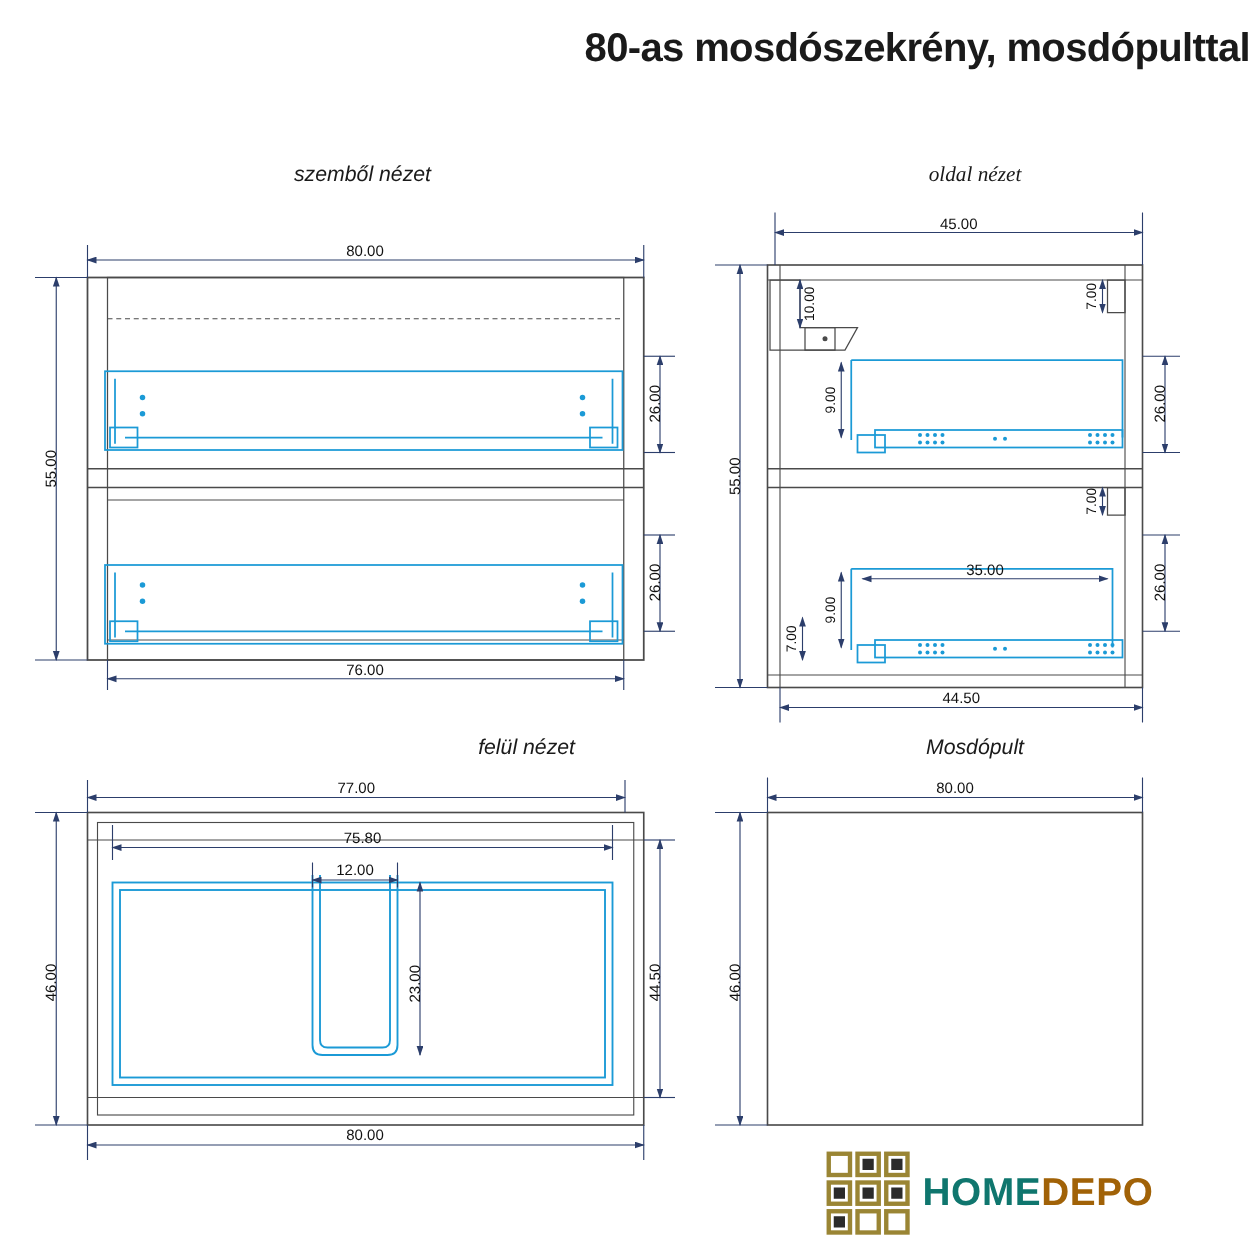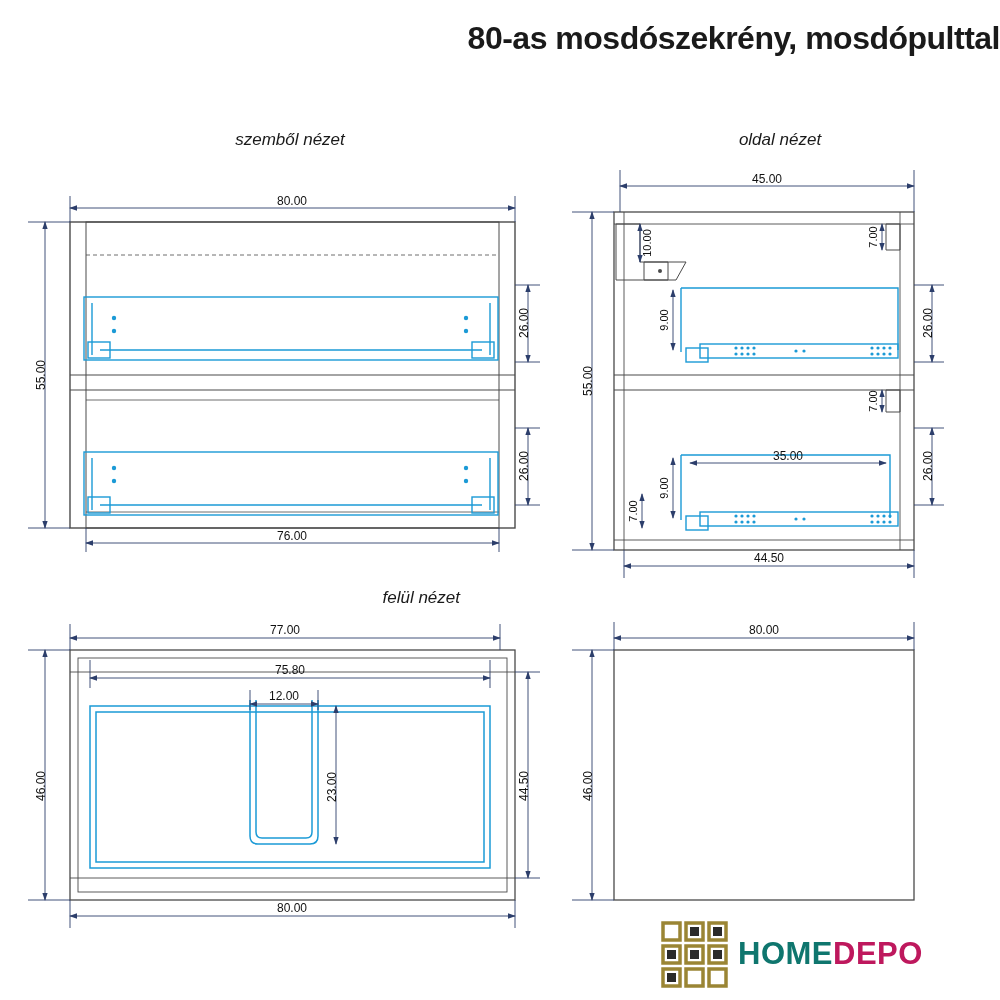--- a/index.html
+++ b/index.html
@@ -10,46 +10,47 @@
   }
   .page{position:relative;width:1000px;height:1000px;}
   .title{
     position:absolute;top:20px;left:0;width:1000px;text-align:right;
     font-size:32px;font-weight:bold;letter-spacing:-0.5px;
   }
   .view-label{
     position:absolute;font-size:17px;font-style:italic;text-align:center;
   }
   .lbl-front{top:130px;left:120px;width:340px;}
-  .lbl-side{top:130px;left:620px;width:320px;}
+  .lbl-side{top:130px;left:620px;width:320px;font-family:Liberation Serif, serif;}
   .lbl-top{top:588px;left:120px;width:340px;text-align:right;}
   .lbl-counter{top:588px;left:620px;width:320px;}
 
   svg.draw{position:absolute;top:0;left:0;width:1000px;height:1000px;}
 
   
   .logo{position:absolute;left:660px;top:920px;width:330px;height:70px;}
   .logo-grid{position:absolute;left:0;top:0;width:70px;height:70px;}
   .logo-text{
     position:absolute;left:78px;top:16px;font-size:31px;font-weight:bold;
     letter-spacing:0.5px;
   }
   .logo-text .dark{color:#0f766e;}
-  .logo-text .gold{color:#be185d;}
+  .logo-text .gold{color:#a16207;}
 </style>
 </head>
 <body>
 
 <div class="page">
 
   <div class="title">80-as mosdószekrény, mosdópulttal</div>
 
   <div class="view-label lbl-front">szemből nézet</div>
   <div class="view-label lbl-side">oldal nézet</div>
   <div class="view-label lbl-top">felül nézet</div>
+  <div class="view-label lbl-counter">Mosdópult</div>
 
   <svg class="draw" viewBox="0 0 1000 1000">
     <defs>
       <marker id="ar" markerWidth="9" markerHeight="9" refX="8" refY="3" orient="auto" markerUnits="strokeWidth">
         <path d="M0,0 L9,3 L0,6 z" fill="#2c3e6b"></path>
       </marker>
       <marker id="arS" markerWidth="9" markerHeight="9" refX="1" refY="3" orient="auto" markerUnits="strokeWidth">
         <path d="M9,0 L0,3 L9,6 z" fill="#2c3e6b"></path>
       </marker>
     </defs>

